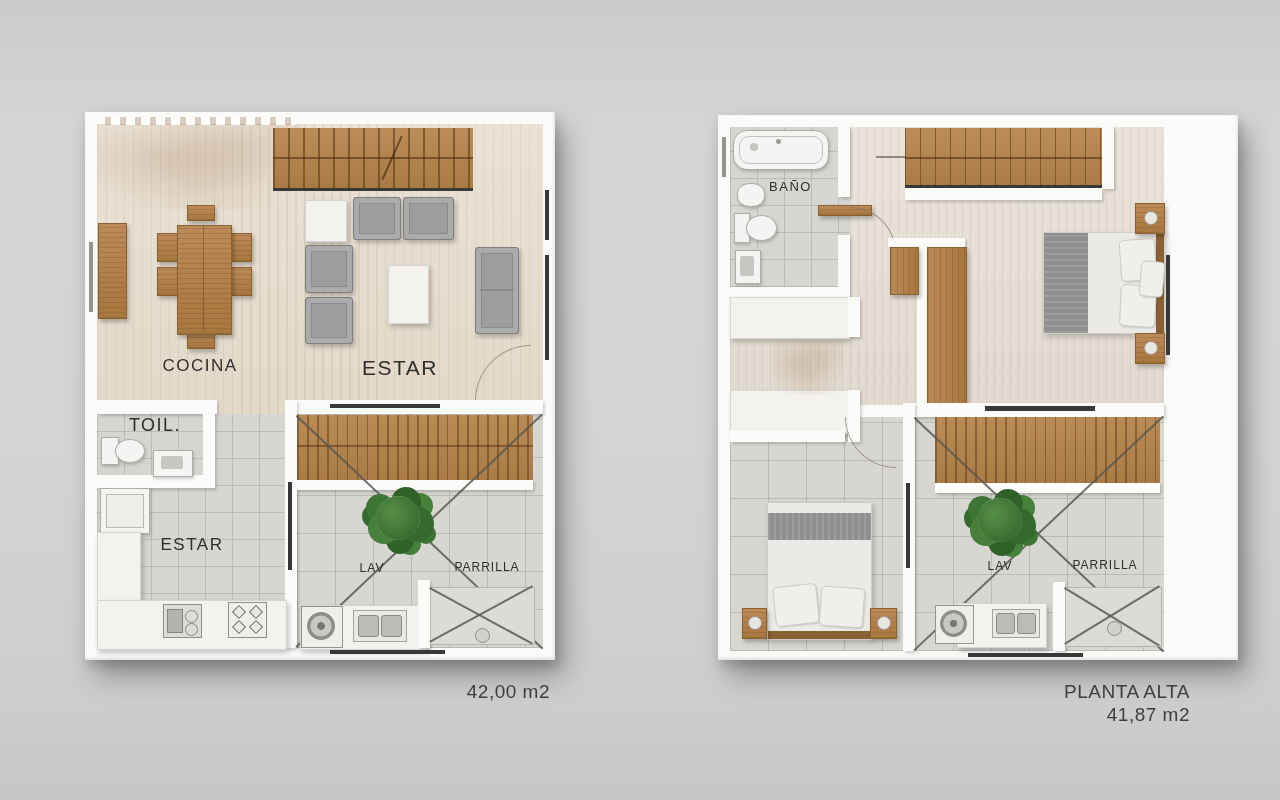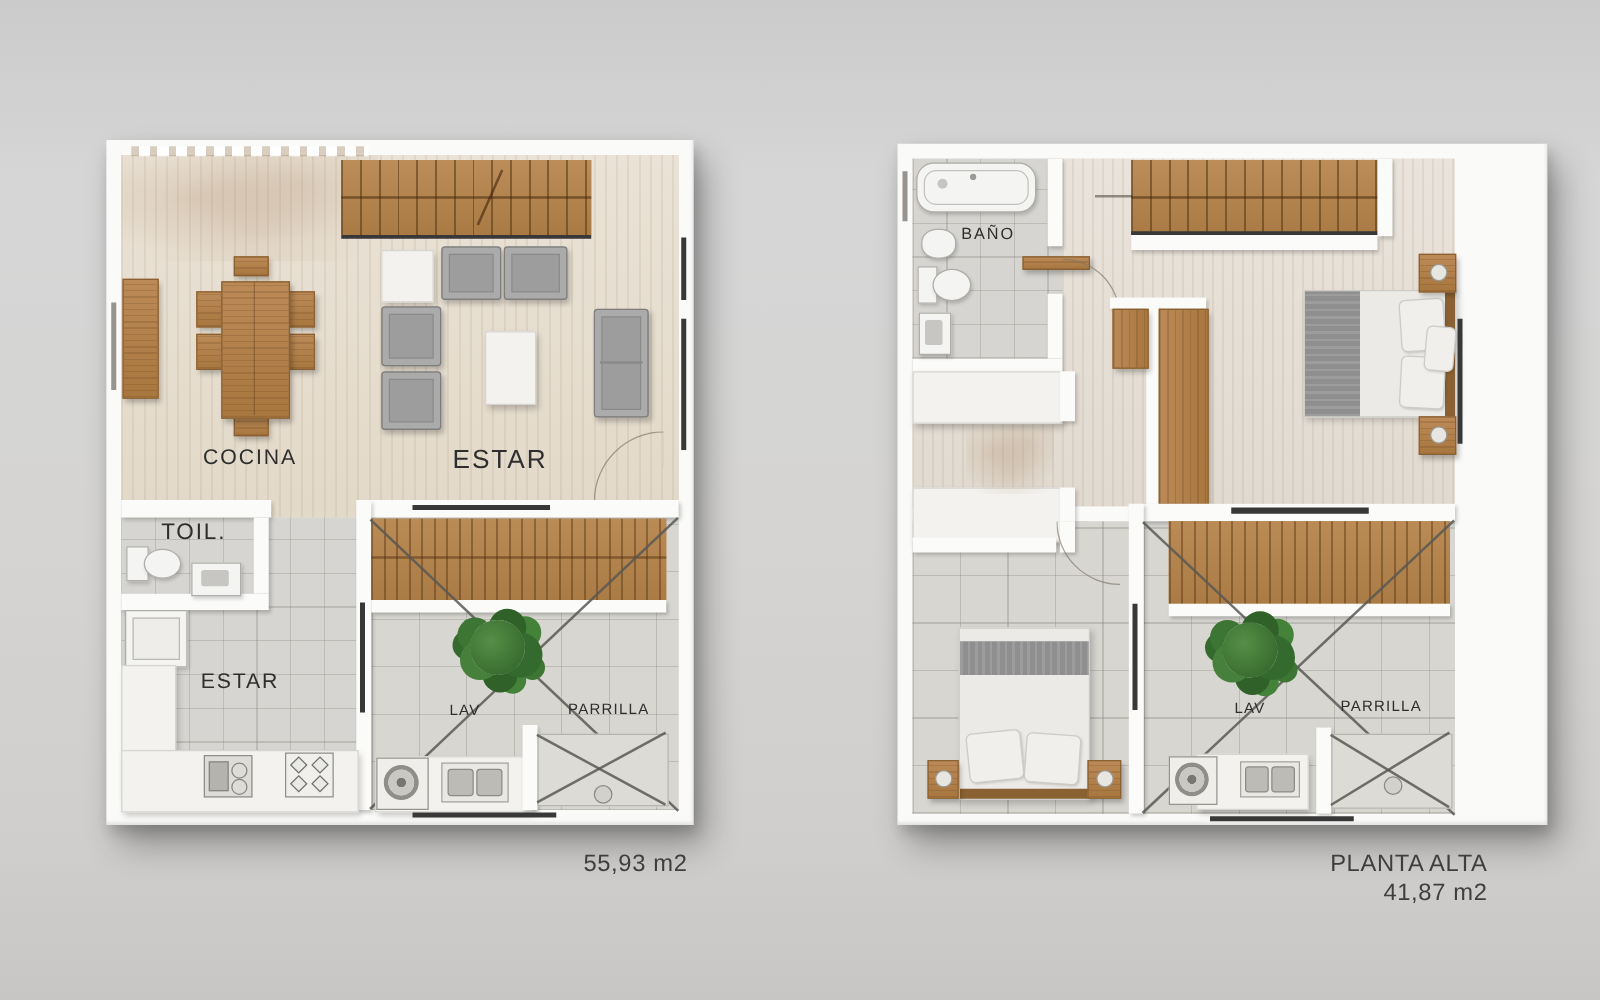--- a/index.html
+++ b/index.html
@@ -260,20 +260,20 @@
     <div class="diag" style="left:442px;top:472px;width:111px;transform:rotate(148.6deg)"></div>
     <div class="drain" style="left:389px;top:506px;width:13px;height:13px"></div>
     <div class="tree" style="left:260px;top:383px;width:44px;height:44px"></div>
 
     <div class="darkline" style="left:448px;top:140px;width:4px;height:100px"></div>
     <div class="darkline" style="left:250px;top:538px;width:115px;height:4px"></div>
     <div class="grayline" style="left:4px;top:22px;width:4px;height:40px"></div>
   </section>
 
   <div class="caption" style="left:350px;top:680px;width:200px">
-    <div>55,93 m2</div>
+    <div>42,00 m2</div>
   </div>
   <div class="caption" style="left:990px;top:680px;width:200px">
     <div>PLANTA ALTA</div>
     <div>41,87 m2</div>
   </div>
 
 </div>
 
 </body></html>

